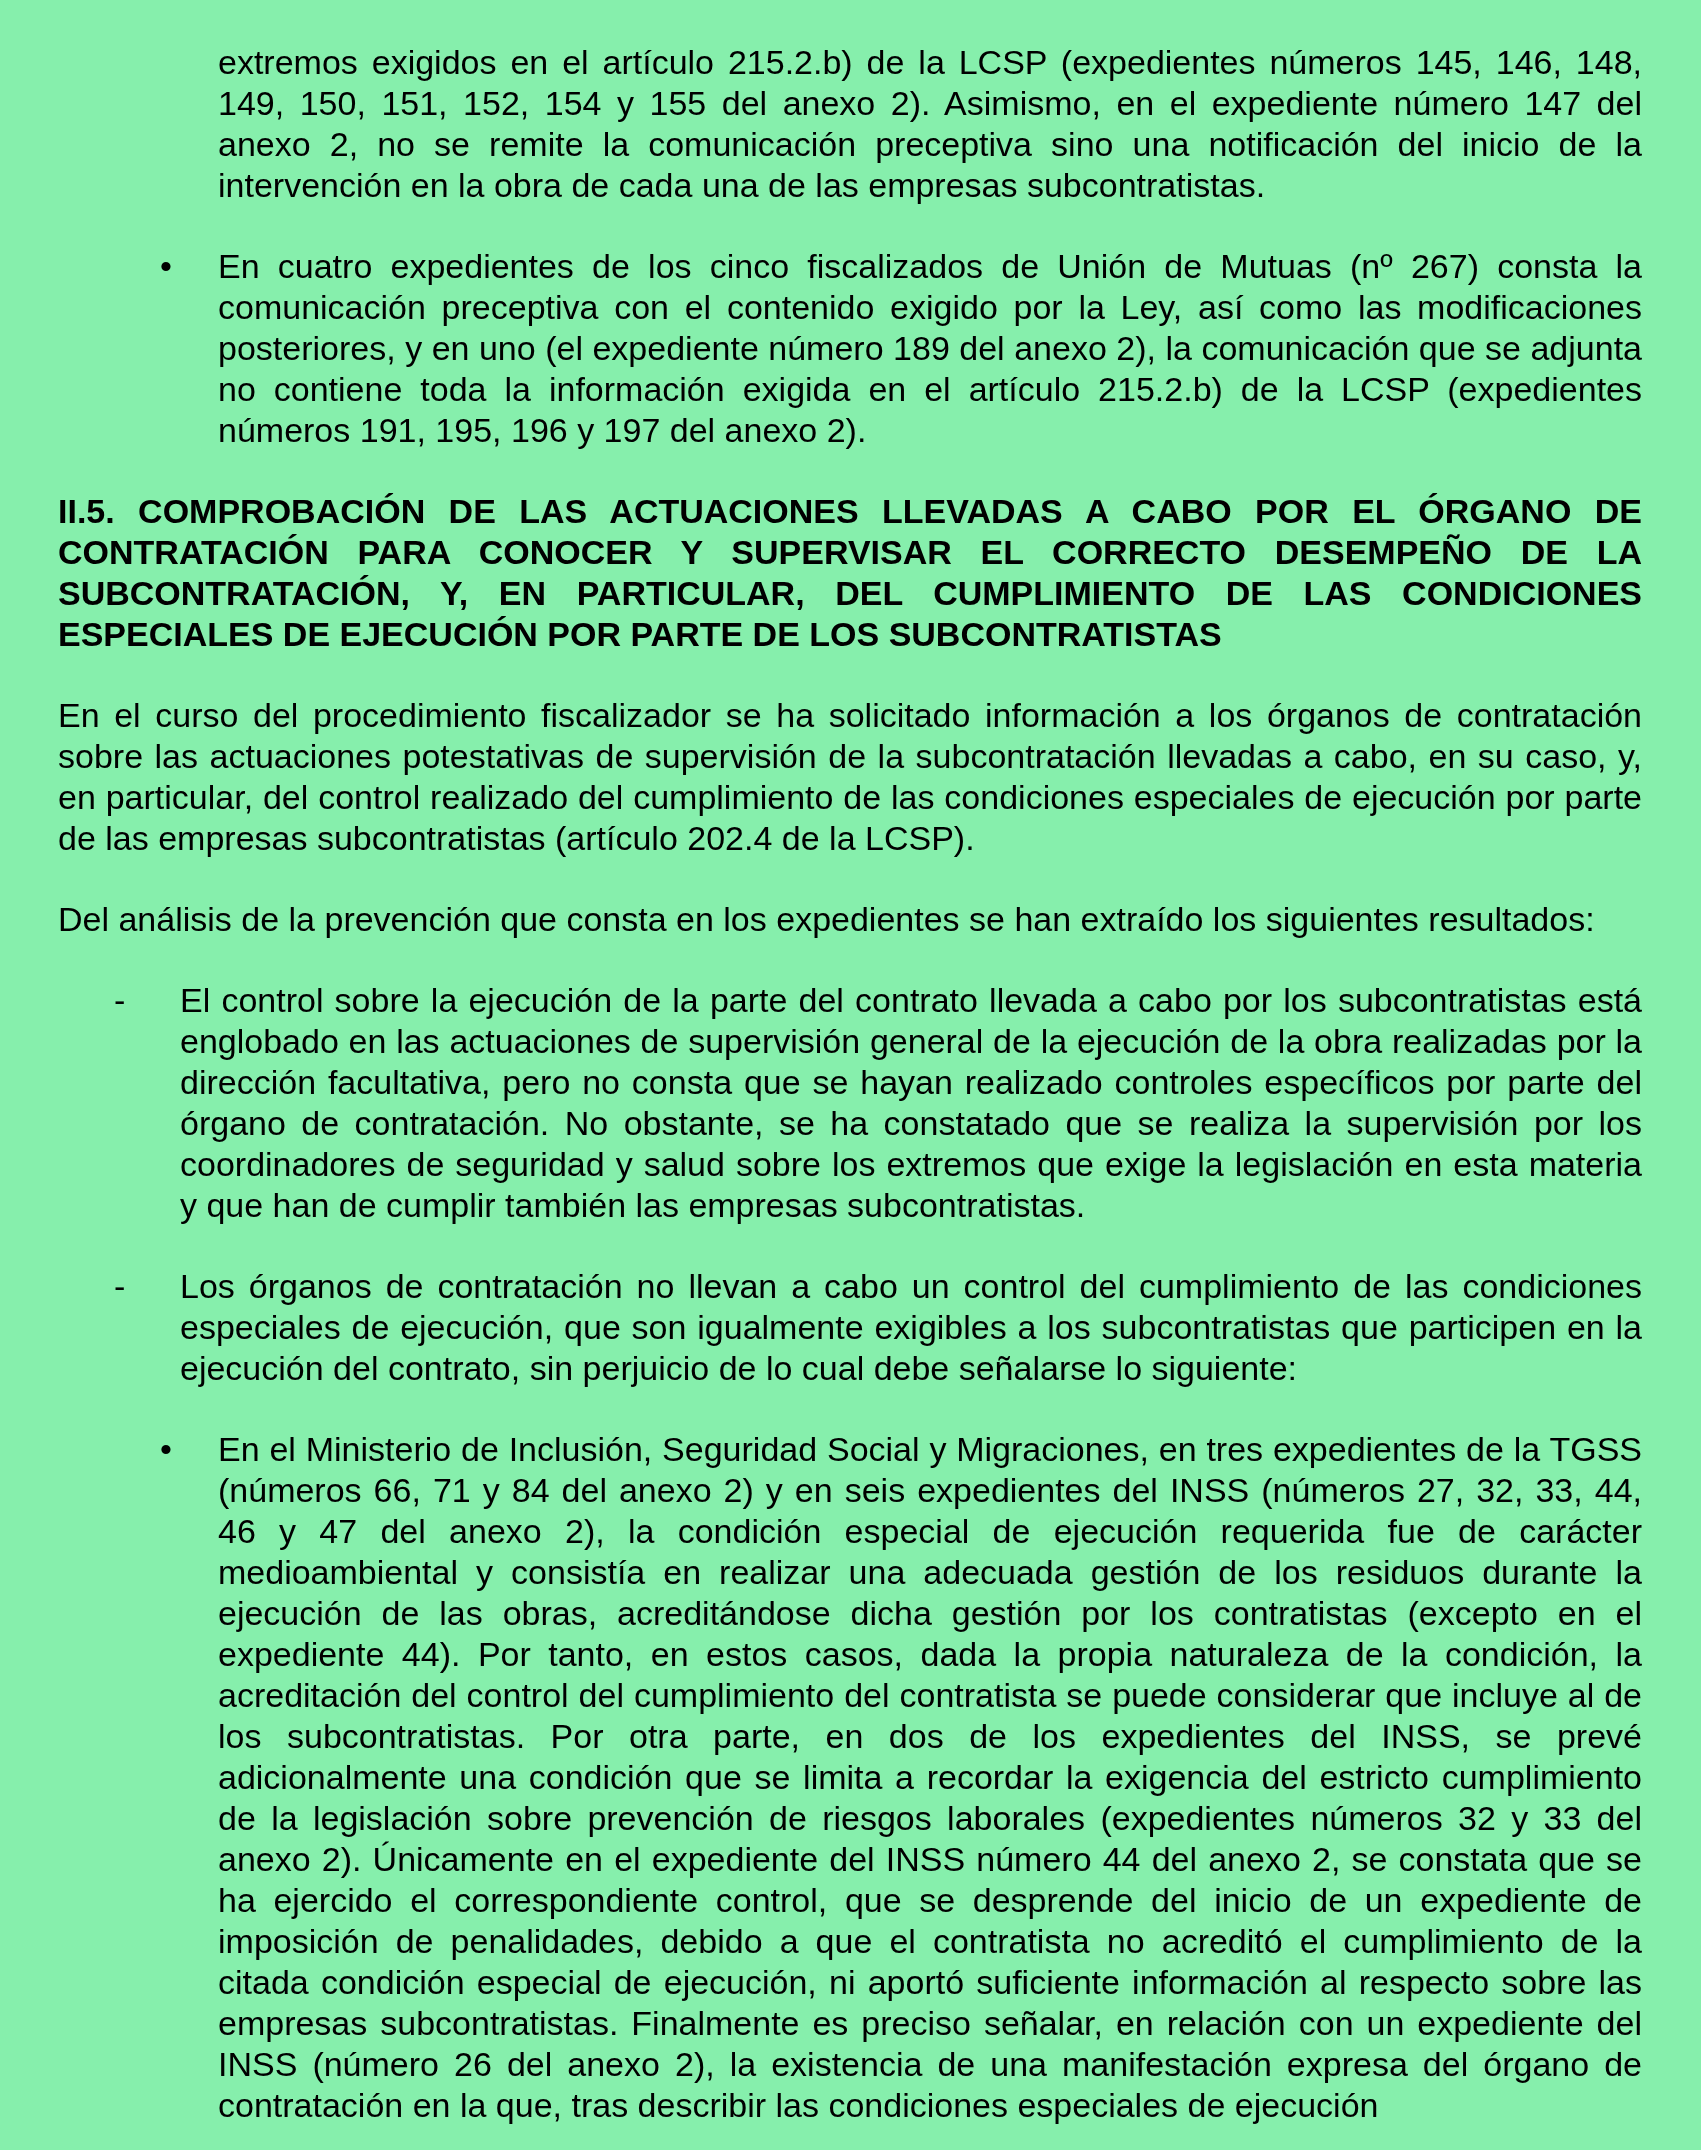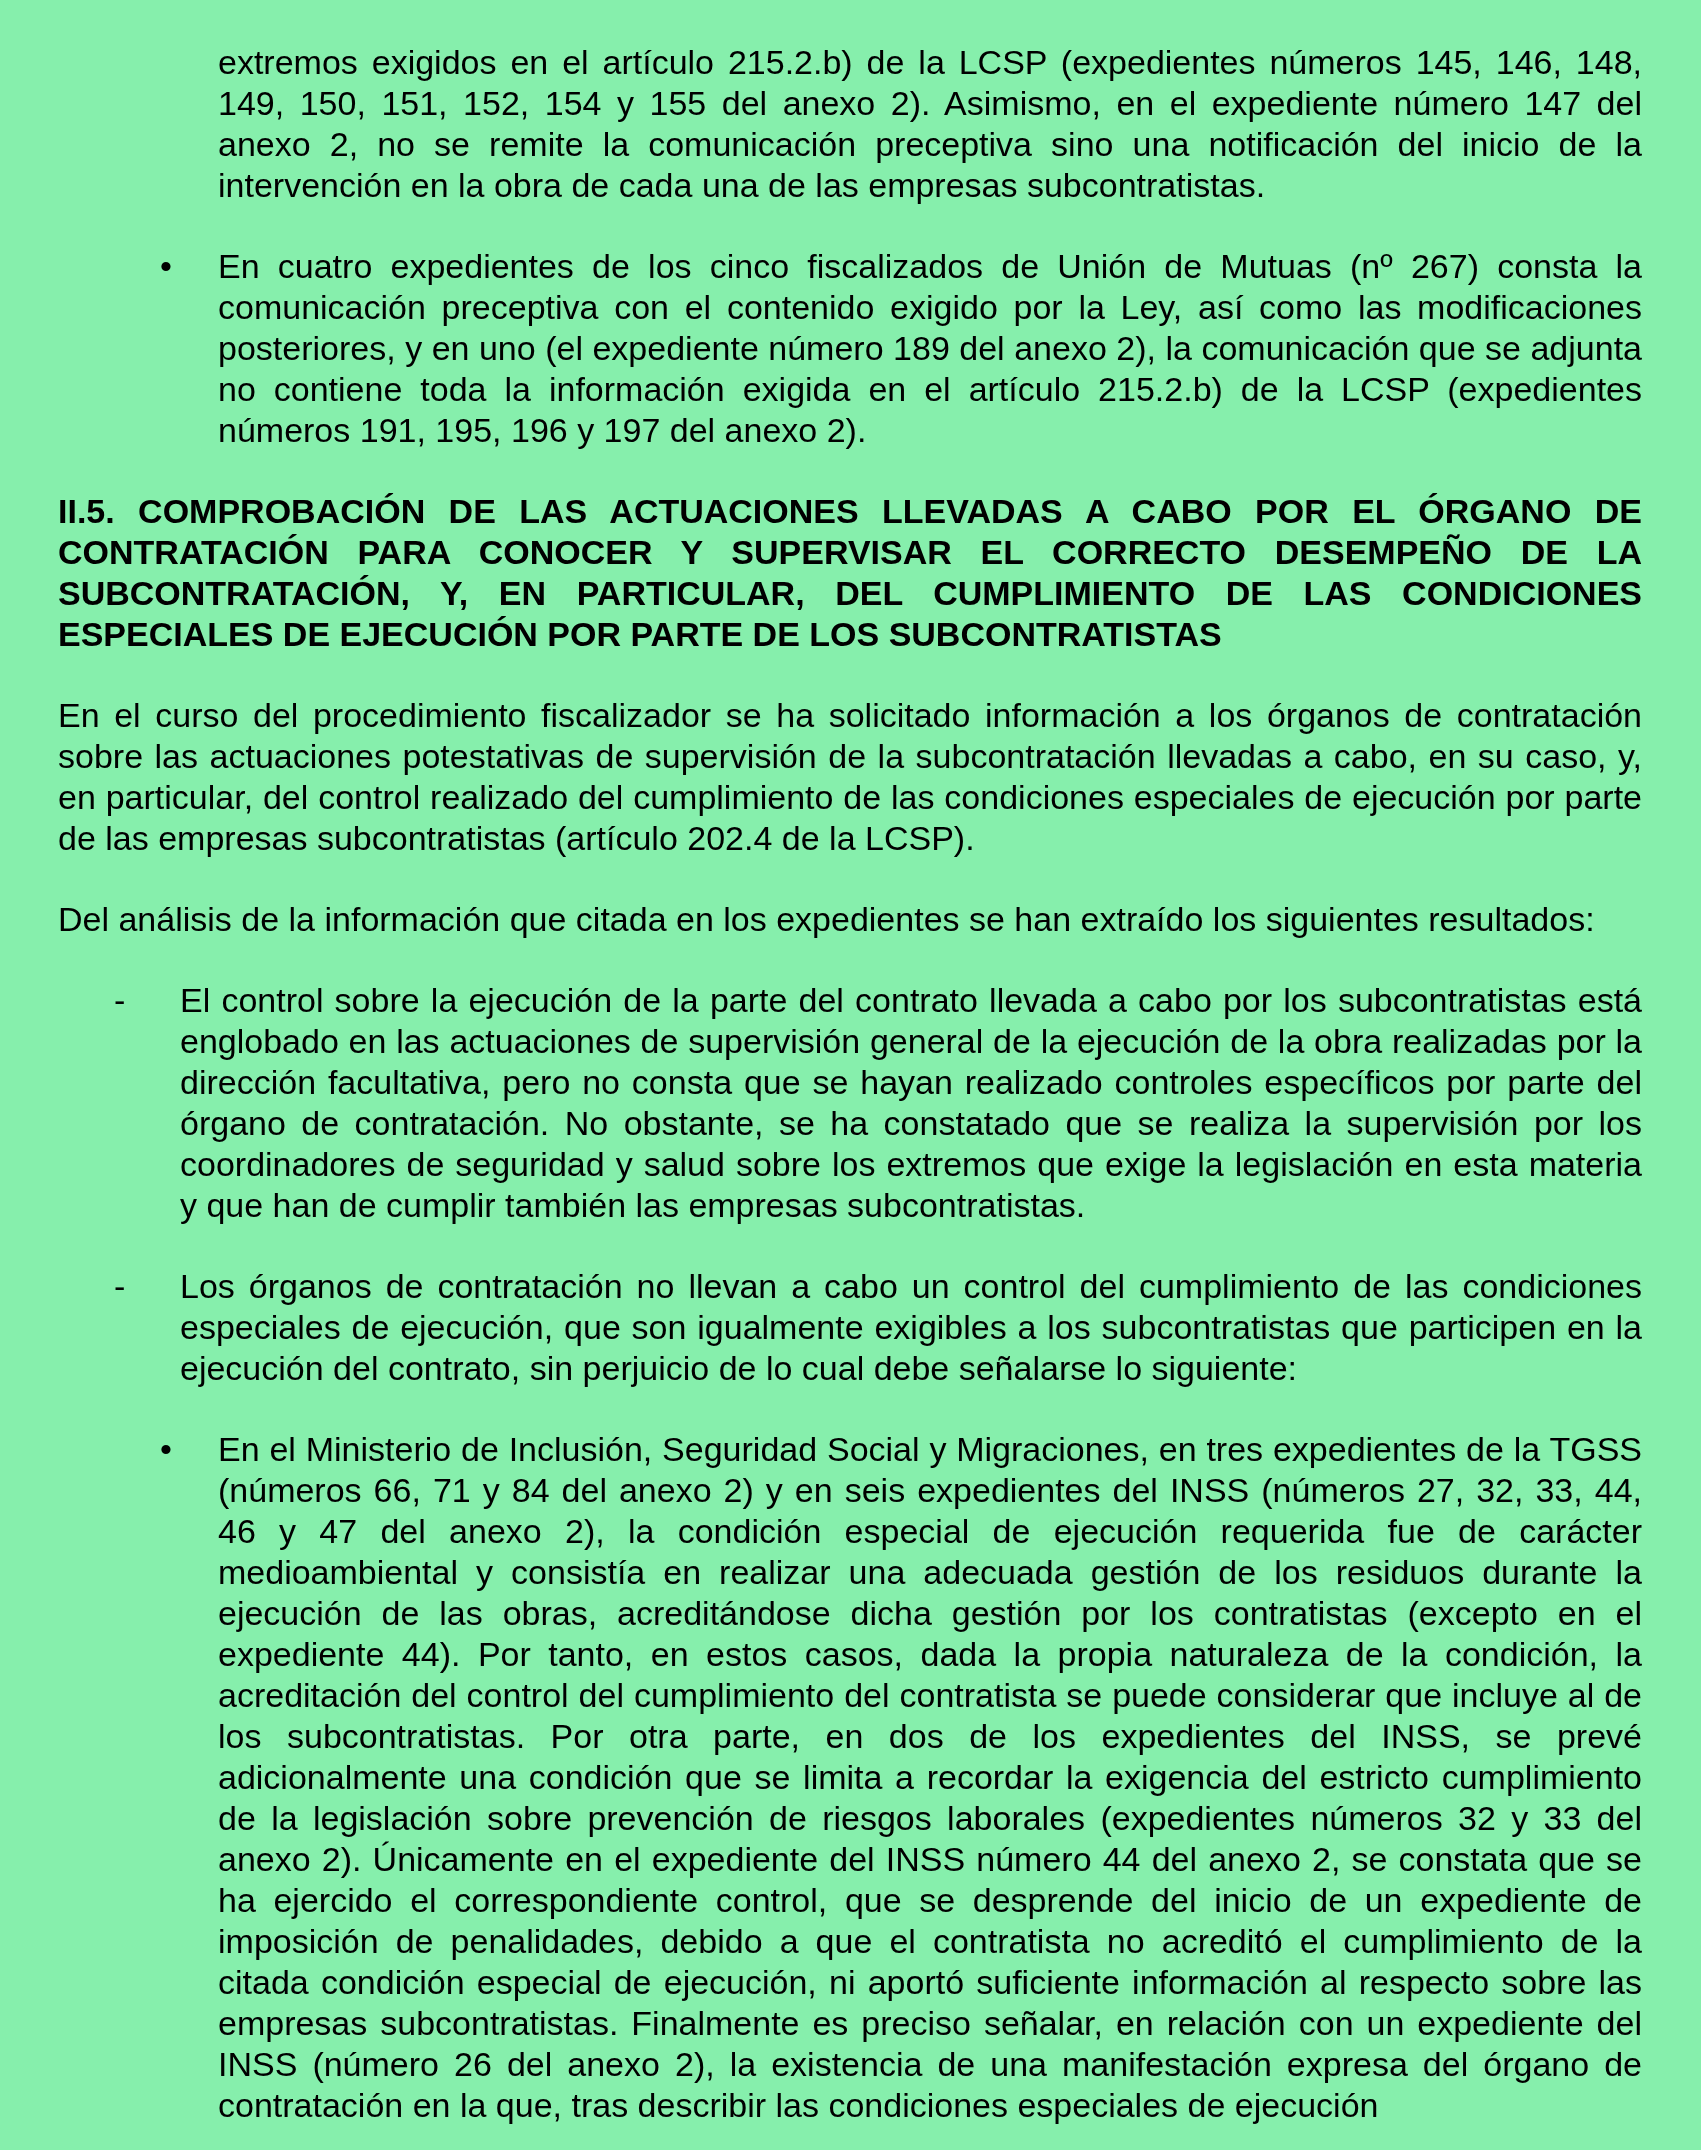--- a/index.html
+++ b/index.html
@@ -44,21 +44,21 @@
 
   <div class="li li-bullet para">
     <span class="mk">•</span>
     <span class="txt">En cuatro expedientes de los cinco fiscalizados de Unión de Mutuas (nº 267) consta la comunicación preceptiva con el contenido exigido por la Ley, así como las modificaciones posteriores, y en uno (el expediente número 189 del anexo 2), la comunicación que se adjunta no contiene toda la información exigida en el artículo 215.2.b) de la LCSP (expedientes números 191, 195, 196 y 197 del anexo 2).</span>
   </div>
 
   <h2 class="heading">II.5. COMPROBACIÓN DE LAS ACTUACIONES LLEVADAS A CABO POR EL ÓRGANO DE CONTRATACIÓN PARA CONOCER Y SUPERVISAR EL CORRECTO DESEMPEÑO DE LA SUBCONTRATACIÓN, Y, EN PARTICULAR, DEL CUMPLIMIENTO DE LAS CONDICIONES ESPECIALES DE EJECUCIÓN POR PARTE DE LOS SUBCONTRATISTAS</h2>
 
   <p class="para">En el curso del procedimiento fiscalizador se ha solicitado información a los órganos de contratación sobre las actuaciones potestativas de supervisión de la subcontratación llevadas a cabo, en su caso, y, en particular, del control realizado del cumplimiento de las condiciones especiales de ejecución por parte de las empresas subcontratistas (artículo 202.4 de la LCSP).</p>
 
-  <p class="para">Del análisis de la información que citada en los expedientes se han extraído los siguientes resultados:</p>
+  <p class="para">Del análisis de la prevención que consta en los expedientes se han extraído los siguientes resultados:</p>
 
   <div class="li li-dash para">
     <span class="mk">-</span>
     <span class="txt">El control sobre la ejecución de la parte del contrato llevada a cabo por los subcontratistas está englobado en las actuaciones de supervisión general de la ejecución de la obra realizadas por la dirección facultativa, pero no consta que se hayan realizado controles específicos por parte del órgano de contratación. No obstante, se ha constatado que se realiza la supervisión por los coordinadores de seguridad y salud sobre los extremos que exige la legislación en esta materia y que han de cumplir también las empresas subcontratistas.</span>
   </div>
 
   <div class="li li-dash para">
     <span class="mk">-</span>
     <span class="txt">Los órganos de contratación no llevan a cabo un control del cumplimiento de las condiciones especiales de ejecución, que son igualmente exigibles a los subcontratistas que participen en la ejecución del contrato, sin perjuicio de lo cual debe señalarse lo siguiente:</span>
   </div>

